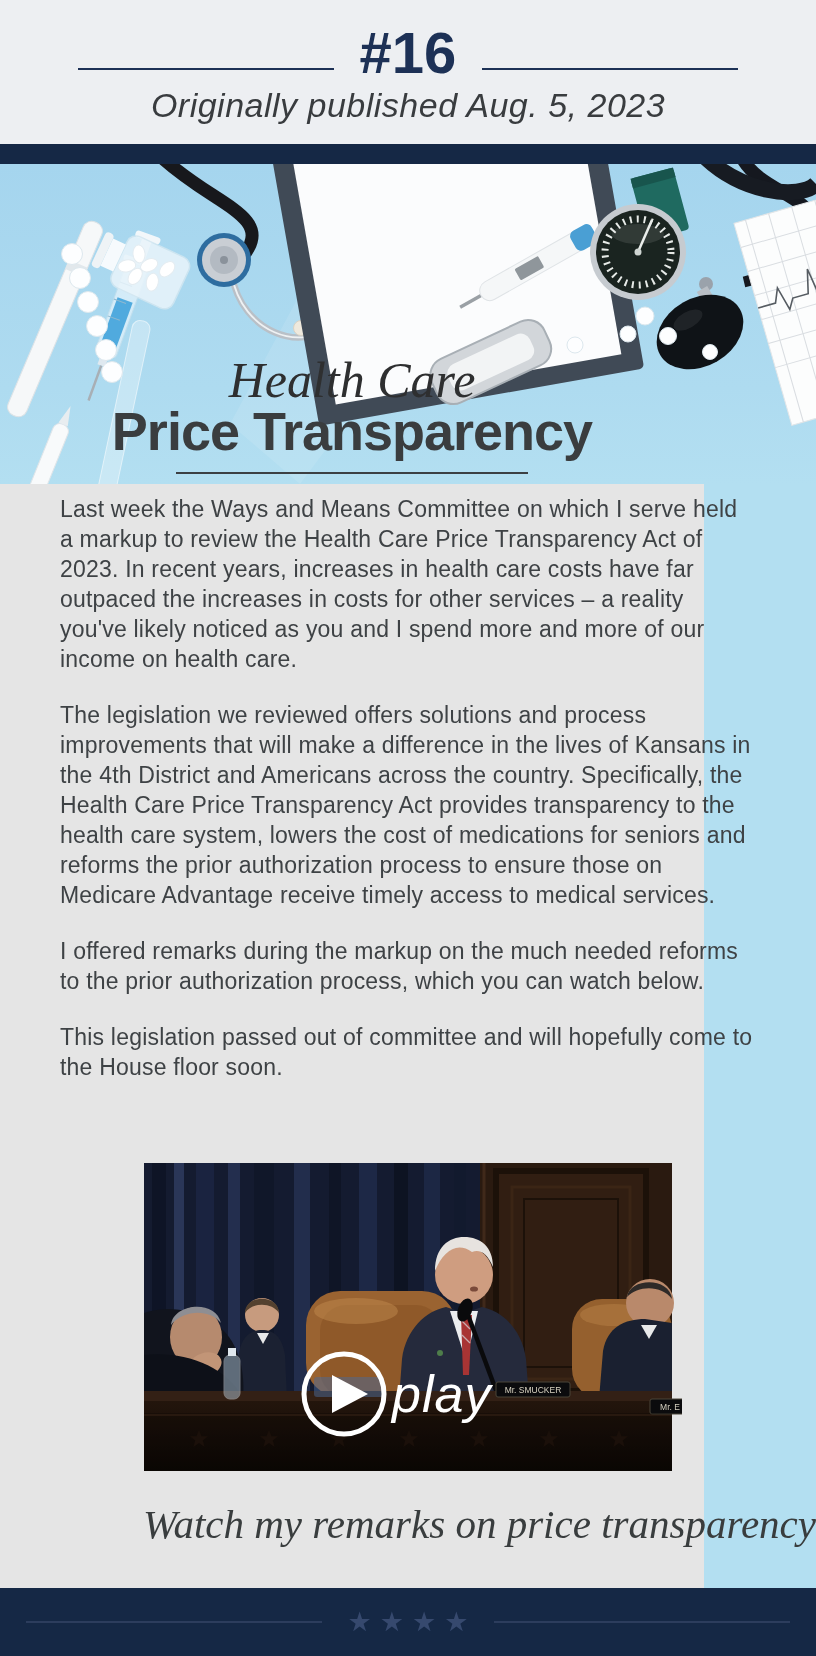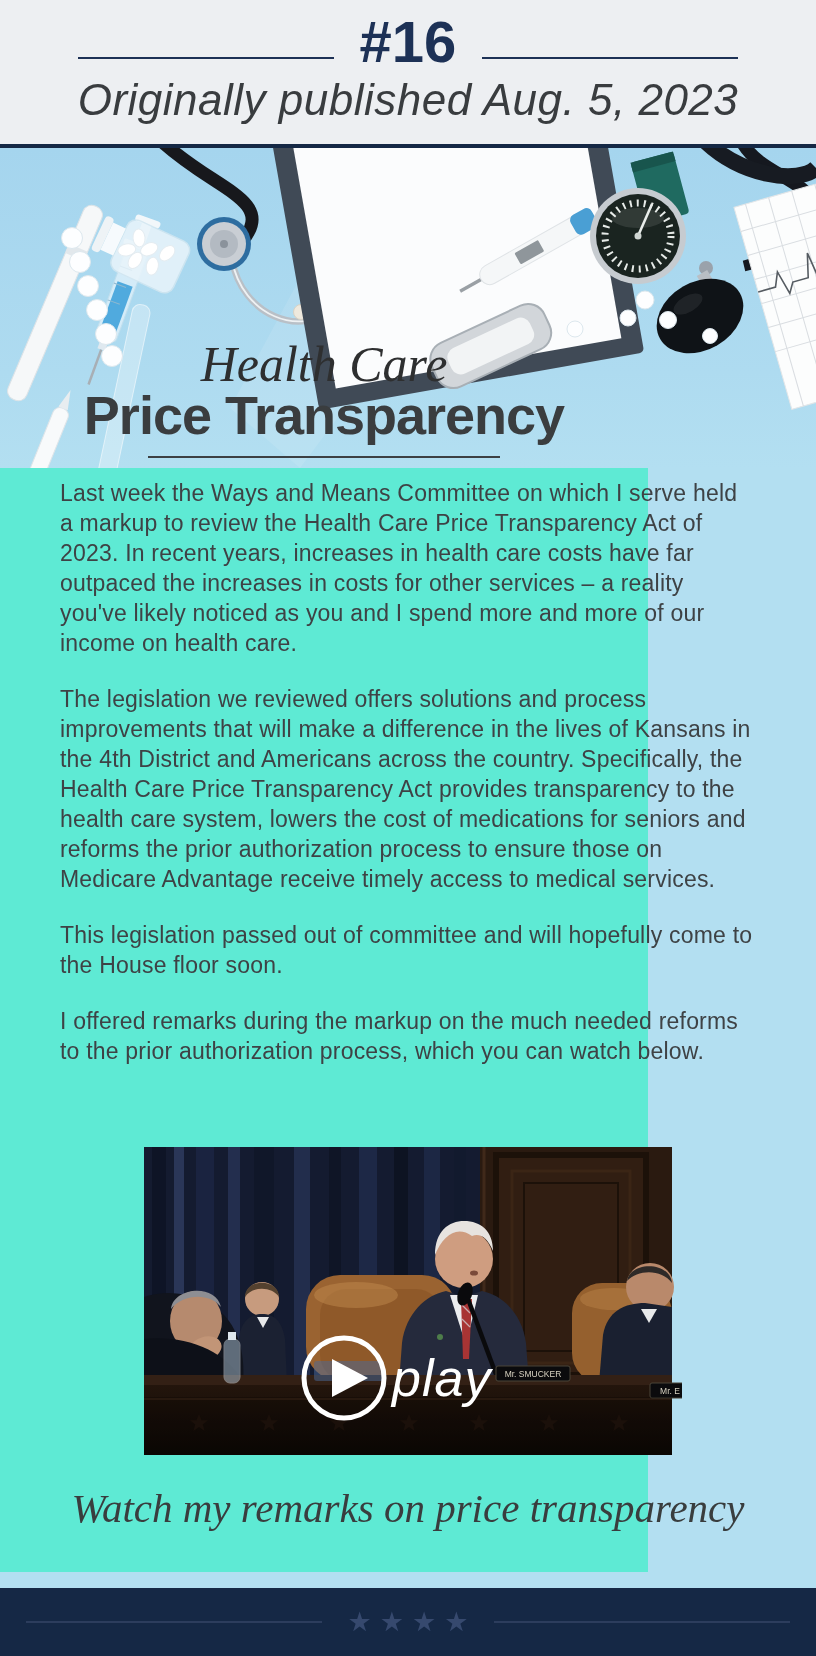--- a/index.html
+++ b/index.html
@@ -2,44 +2,44 @@
 <html style="--navy: #152845; --issue-navy: #1d3156; --header-gray: #edeff2; --background-blue: #b3dff1; --body-text: #3e4245; --footer-star: #36496e;"><head>
 <meta charset="utf-8">
 <style>
   html,body{margin:0;padding:0;background:#ffffff;}
   .page{position:relative;width:816px;height:1656px;overflow:hidden;
         font-family:"Liberation Sans",sans-serif;background:#b3dff1;}
 
   
   .masthead{position:absolute;top:0;left:0;width:816px;height:144px;
             background:#edeff2;text-align:center;}
-  .issue-row{display:flex;justify-content:center;align-items:center;gap:26px;padding-top:13px;}
+  .issue-row{display:flex;justify-content:center;align-items:center;gap:26px;padding-top:24px;}
   .issue-rule{width:256px;height:2px;background:#1d3156;transform:translateY(16px);}
   .issue-number{font-size:58px;font-weight:800;color:#1d3156;line-height:1;margin:0;letter-spacing:0;}
-  .pub-line{font-size:44px;font-style:italic;color:#393c3f;margin-top:4px;letter-spacing:.5px;}
+  .pub-line{font-size:34px;font-style:italic;color:#393c3f;margin-top:4px;letter-spacing:.5px;}
 
   .navy-bar{position:absolute;top:144px;left:0;width:816px;height:20px;background:#152845;}
 
   
-  .blue-area{position:absolute;top:148px;left:0;width:648px;height:1424px;background:#5eead4;}
+  .blue-area{position:absolute;top:164px;left:0;width:704px;height:1424px;background:#e5e5e5;}
   .hero-svg{display:block;width:816px;height:320px;}
 
   .title-block{margin-top:-130px;text-align:center;position:relative;}
   .title-serif{font-family:"Liberation Serif",serif;font-style:italic;font-size:50px;
                line-height:52px;color:#2e2f30;}
   .title-bold{font-size:54px;line-height:50px;font-weight:800;letter-spacing:-1px;color:#3a3d3f;}
   .title-rule{width:352px;height:2px;background:#3c4043;margin:16px auto 0 auto;}
 
   .body-copy{margin:20px 60px 9px 60px;width:696px;}
   .body-copy p{margin:0 0 26px 0;font-size:23px;line-height:30px;color:#3e4245;letter-spacing:.2px;}
 
   .video-figure{position:absolute;left:134px;top:999px;width:548px;height:308px;margin:0;cursor:pointer;}
   .video-figure svg{display:block;width:548px;height:308px;}
 
-  .video-caption{position:absolute;top:1336px;left:0;width:816px;text-align:center;
+  .video-caption{position:absolute;top:1336px;left:0;width:816px;text-align:right;
                  font-family:"Liberation Serif",serif;font-style:italic;font-size:41px;
                  color:#393d3e;}
 
   
   .footer{position:absolute;top:1588px;left:0;width:816px;height:68px;background:#152845;
           display:flex;align-items:center;padding:0;box-sizing:border-box;}
   .footer-rule{flex:1;height:2px;background:#2c3d5d;margin:0 26px;}
   .footer-stars{display:flex;gap:8px;}
   .footer-stars span{font-size:27px;color:#36496e;line-height:1;}
 </style>
@@ -205,22 +205,22 @@
 
     <div class="title-block">
       <div class="title-serif">Health Care</div>
       <div class="title-bold">Price Transparency</div>
       <div class="title-rule"></div>
     </div>
 
     <div class="body-copy">
       <p>Last week the Ways and Means Committee on which I serve held a markup to review the Health Care Price Transparency Act of 2023. In recent years, increases in health care costs have far outpaced the increases in costs for other services – a reality you've likely noticed as you and I spend more and more of our income on health care.</p>
       <p>The legislation we reviewed offers solutions and process improvements that will make a difference in the lives of Kansans in the 4th District and Americans across the country. Specifically, the Health Care Price Transparency Act provides transparency to the health care system, lowers the cost of medications for seniors and reforms the prior authorization process to ensure those on Medicare Advantage receive timely access to medical services.</p>
+      <p>I offered remarks during the markup on the much needed reforms to the prior authorization process, which you can watch below.</p>
       <p>This legislation passed out of committee and will hopefully come to the House floor soon.</p>
-      <p>I offered remarks during the markup on the much needed reforms to the prior authorization process, which you can watch below.</p>
     </div>
 
     <figure class="video-figure">
       <svg viewBox="0 0 528 308">
         <defs>
           <linearGradient id="deskgrad" x1="0" y1="0" x2="0" y2="1">
             <stop offset="0" stop-color="#23150c"></stop>
               <stop offset="1" stop-color="#0d0805"></stop>
           </linearGradient>
           <path id="dstar" d="M0,-9 L2.6,-2.8 9,-2.8 3.8,1.4 5.6,8 0,4 -5.6,8 -3.8,1.4 -9,-2.8 -2.6,-2.8 Z"></path>

